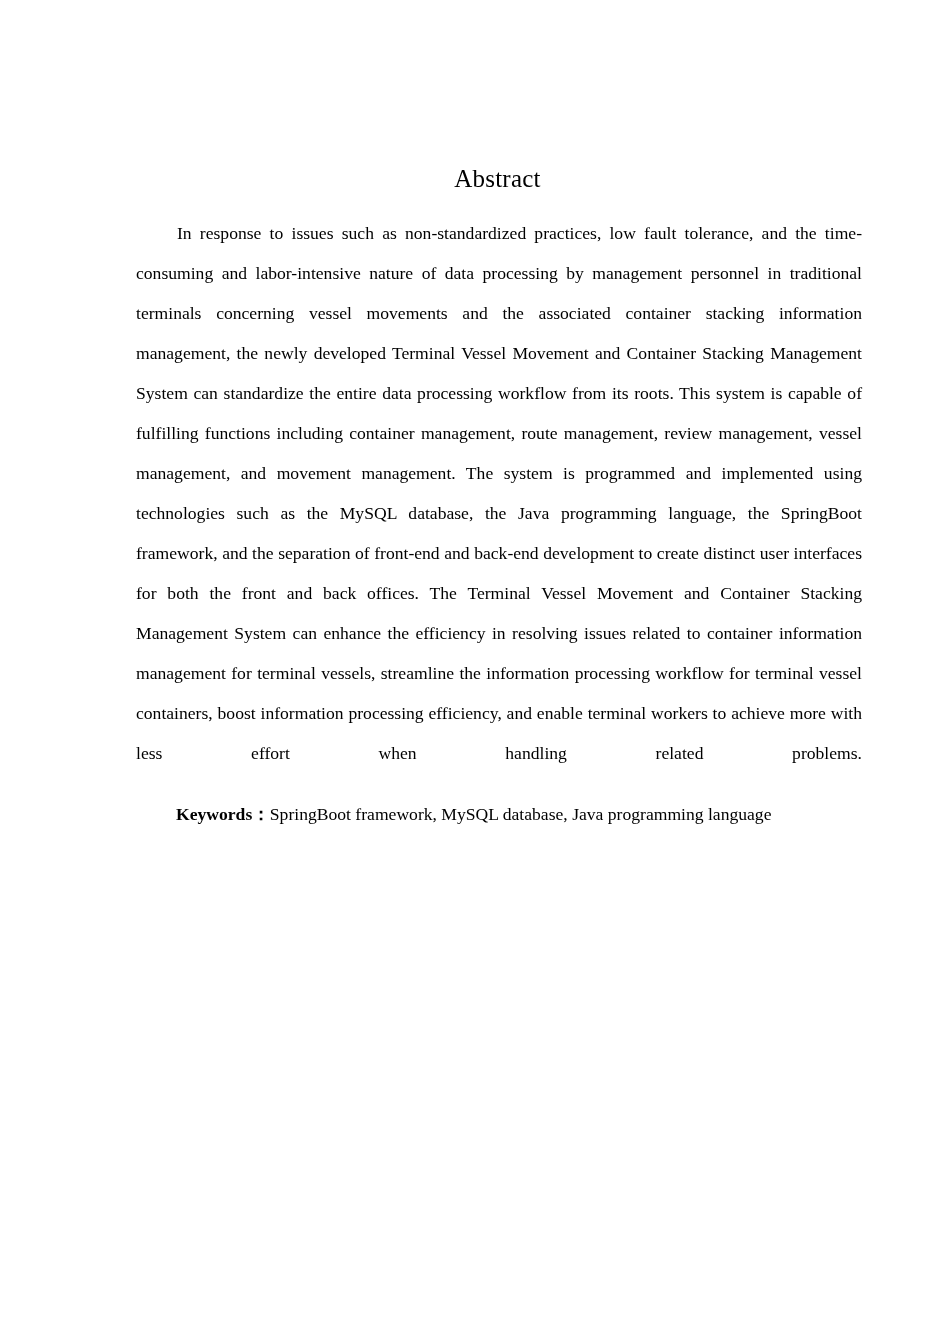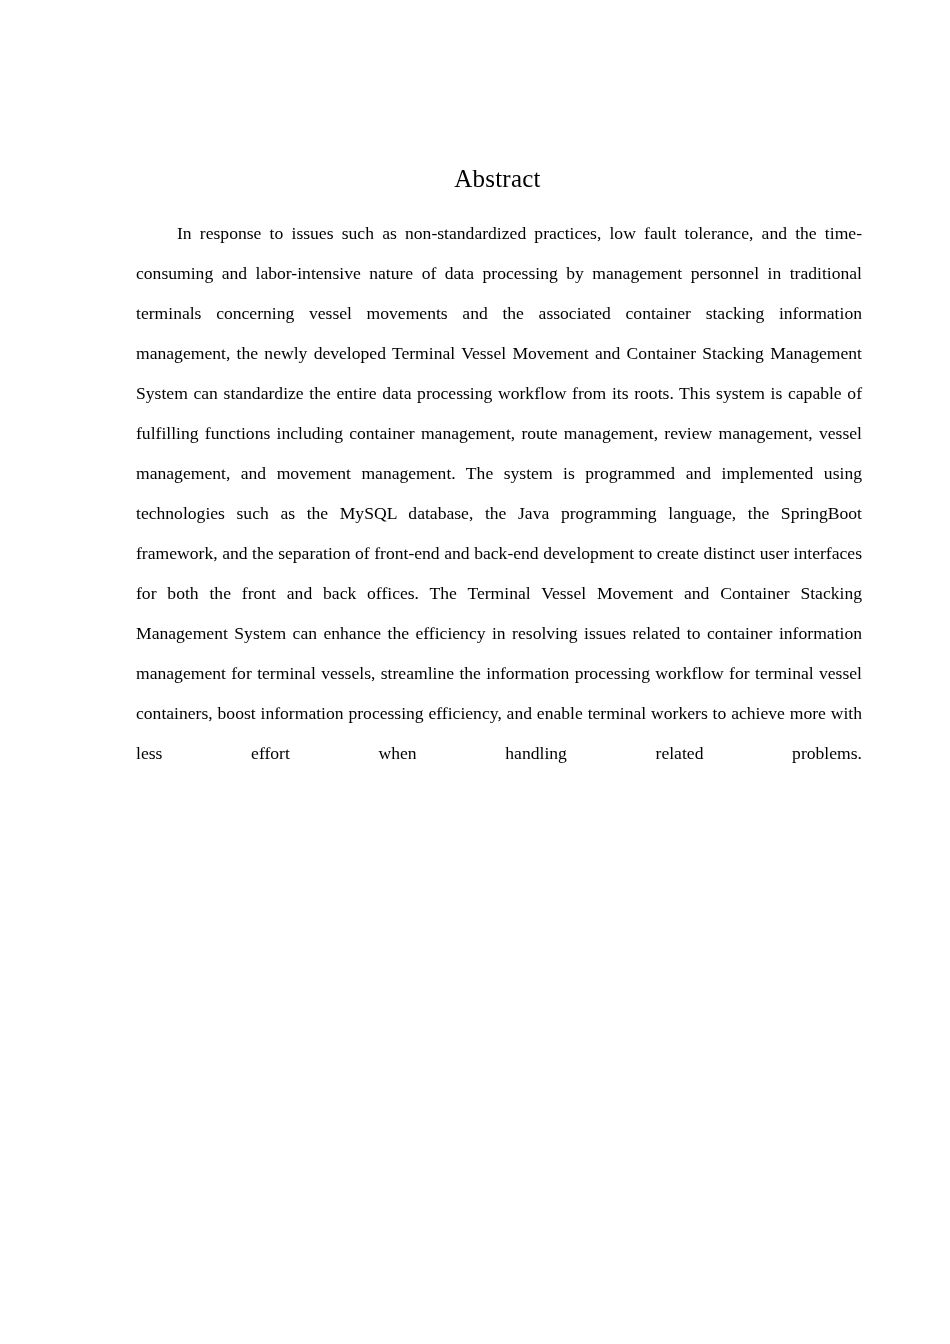--- a/index.html
+++ b/index.html
@@ -103,16 +103,19 @@
 <body>
 
 <div class="page">
 
   <h1 class="doc-title">Abstract</h1>
 
   <div class="body-block">
     <p class="abstract-paragraph">In response to issues such as non-standardized practices, low fault tolerance, and the time-consuming and labor-intensive nature of data processing by management personnel in traditional terminals concerning vessel movements and the associated container stacking information management, the newly developed Terminal Vessel Movement and Container Stacking Management System can standardize the entire data processing workflow from its roots. This system is capable of fulfilling functions including container management, route management, review management, vessel management, and movement management. The system is programmed and implemented using technologies such as the MySQL database, the Java programming language, the SpringBoot framework, and the separation of front-end and back-end development to create distinct user interfaces for both the front and back offices. The Terminal Vessel Movement and Container Stacking Management System can enhance the efficiency in resolving issues related to container information management for terminal vessels, streamline the information processing workflow for terminal vessel containers, boost information processing efficiency, and enable terminal workers to achieve more with less effort when handling related problems.</p>
   </div>
 
+  <div class="keywords-line">
+    <span class="keywords-label">Keywords</span><span class="keywords-colon">：</span><span class="keywords-value">SpringBoot framework, MySQL database, Java programming language</span>
+  </div>
 
   <div class="page-number">II</div>
 
 </div>
 
 </body></html>

